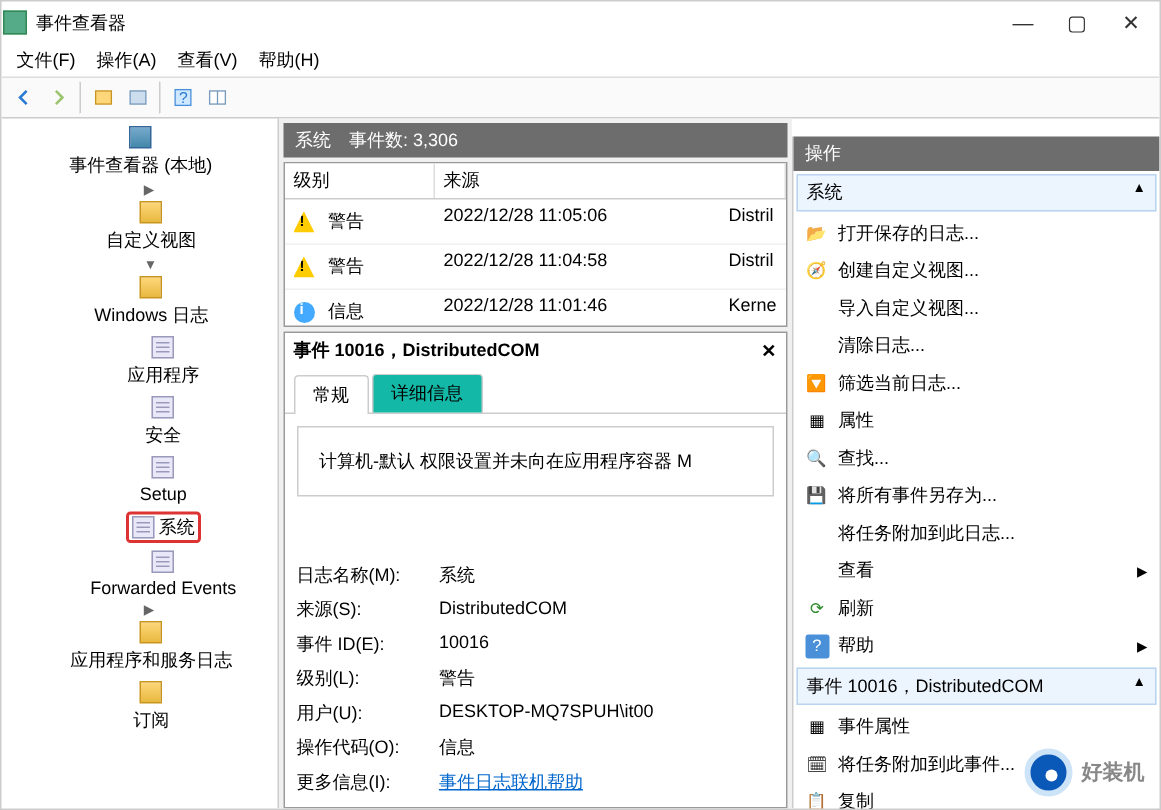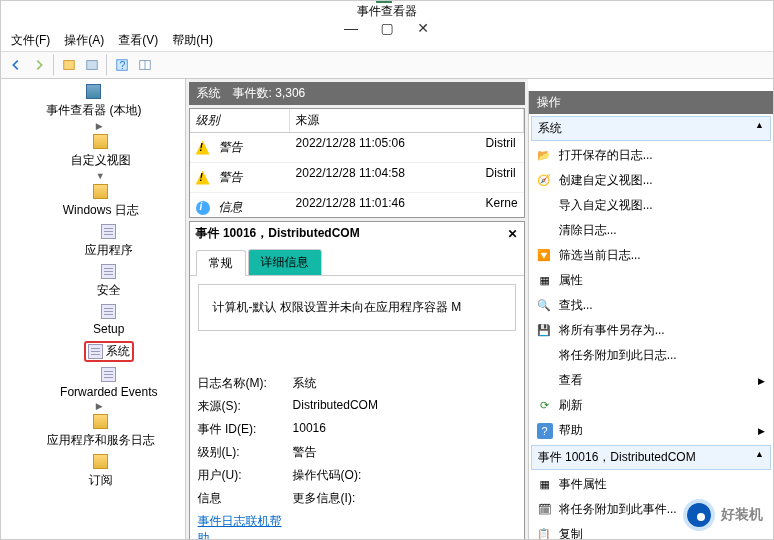--- a/index.html
+++ b/index.html
@@ -1,17 +1,17 @@
 <!DOCTYPE html>
 <html><head>
 <meta charset="utf-8">
 <style>
 * { margin:0; padding:0; box-sizing:border-box; font-family:"Microsoft YaHei","Segoe UI",sans-serif; font-size:12px; }
 body { width:774px; height:540px; background:#fff; overflow:hidden; border:1px solid #ccc; position:relative; }
-.titlebar { height:28px; display:flex; align-items:center; padding:0 1px;flex-direction:column; }
+.titlebar { height:28px; display:flex; align-items:center; padding:0 1px; }
 .titlebar .app-icon { width:16px; height:16px; background:#5a8; margin-right:6px; border:1px solid #385; }
 .titlebar .title { flex:1; }
 .win-controls { display:flex; }
 .win-controls span { width:36px; text-align:center; font-size:14px; color:#333; }
 .menubar { height:22px; display:flex; align-items:flex-end; padding:0 4px; gap:2px; }
 .menubar span { padding:2px 6px; }
 .toolbar { height:28px; border-top:1px solid #ddd; border-bottom:1px solid #ccc; display:flex; align-items:center; padding:0 4px; gap:1px; background:#fafafa; }
 .tool-ico { width:22px; height:22px; border:1px solid transparent; display:flex; align-items:center; justify-content:center; }
 .tool-ico.sep { border-left:1px solid #ccc; margin:0 2px; width:1px; }
 .workspace { display:flex; height:calc(100% - 28px - 22px - 28px); }
@@ -25,21 +25,21 @@
 .ico.log::after { content:""; position:absolute; left:2px; top:3px; width:9px; height:1px; background:#99b; box-shadow:0 3px #99b,0 6px #99b; }
 .indent1 { padding-left:16px; }
 .indent2 { padding-left:32px; }
 .selected-frame { border:2px solid #d33; border-radius:3px; padding:0 2px; }
 .center-pane { flex:1; display:flex; flex-direction:column; background:#f0f0f0; padding:3px; gap:3px; }
 .pane-header { background:#6d6d6d; color:#fff; padding:3px 8px; display:flex; gap:12px; }
 .event-list { background:#fff; border:1px solid #999; display:flex; flex-direction:column; height:110px; }
 .el-head { display:flex; background:#fff; border-bottom:1px solid #ccc; }
 .el-head span,.el-row span { padding:3px 6px; }
 .el-head span { border-right:1px solid #ddd; }
-.col-level { width:100px; display:flex; align-items:center; gap:3px;font-style:italic; }
+.col-level { width:100px; display:flex; align-items:center; gap:3px; }
 .col-date { width:190px; }
 .col-src { flex:1; }
 .el-body { overflow:auto; flex:1; }
 .el-row { display:flex; border-bottom:1px solid #f0f0f0; }
 .ic-warn { width:14px; height:14px; background:#fc0; clip-path:polygon(50% 0,100% 100%,0 100%); position:relative; }
 .ic-warn::after { content:"!"; position:absolute; left:4px; top:1px; font-size:10px; font-weight:bold; }
 .ic-info { width:14px; height:14px; border-radius:50%; background:#4af; position:relative; }
 .ic-info::after { content:"i"; position:absolute; left:4px; top:0; font-size:10px; font-weight:bold; color:#fff; }
 .detail-panel { background:#fff; border:1px solid #999; flex:1; display:flex; flex-direction:column; }
 .detail-title { padding:3px 6px; display:flex; align-items:center; }
@@ -227,20 +227,21 @@
         <div class="detail-grid">
           <div>日志名称(M):</div>
             <div>系统</div>
           <div>来源(S):</div>
             <div>DistributedCOM</div>
           <div>事件 ID(E):</div>
             <div>10016</div>
           <div>级别(L):</div>
             <div>警告</div>
           <div>用户(U):</div>
+            <div>DESKTOP-MQ7SPUH\it00</div>
           <div>操作代码(O):</div>
             <div>信息</div>
           <div>更多信息(I):</div>
             <div><a href="#">事件日志联机帮助</a></div>
         </div>
       </div>
     </div>
   </div>
 
   <div class="actions-pane">

